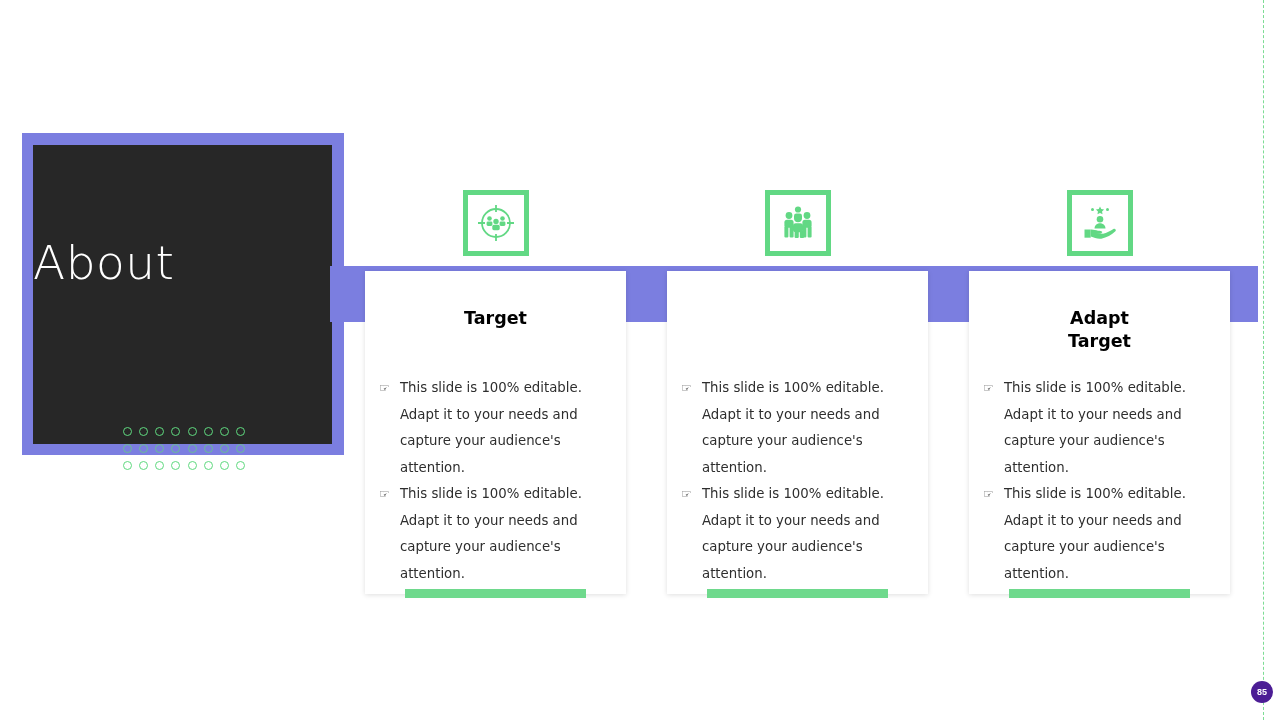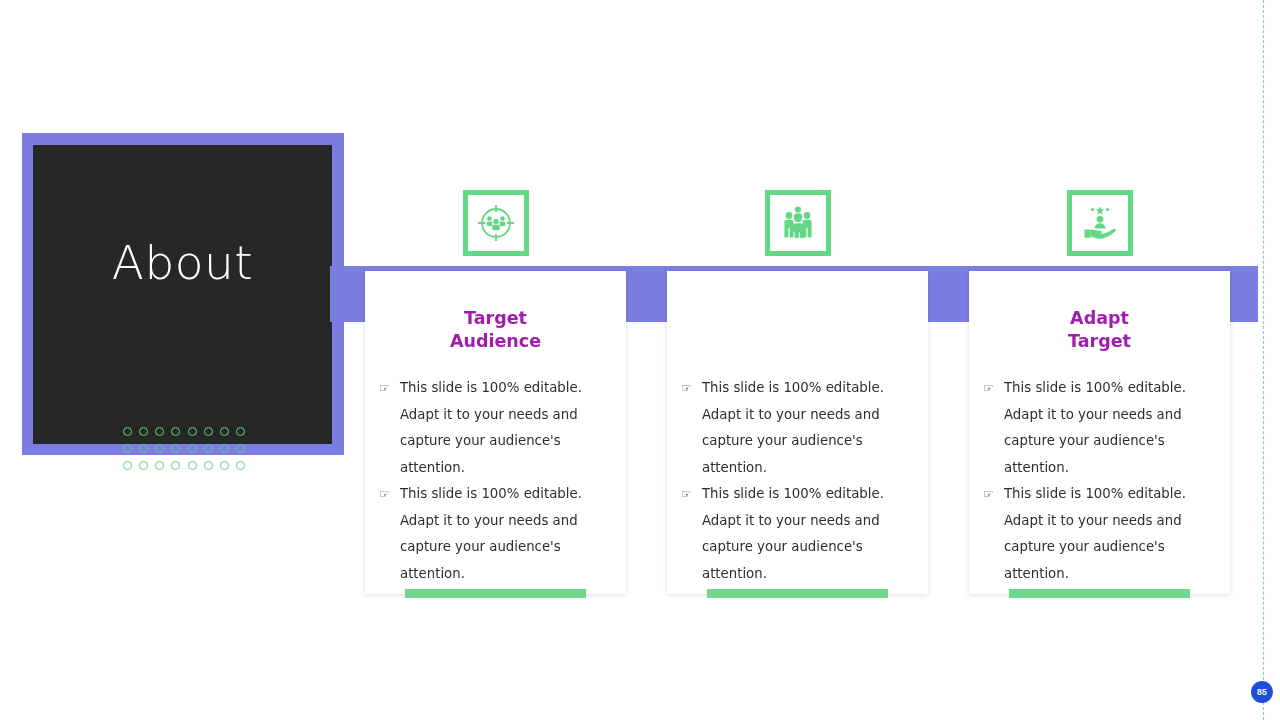--- a/index.html
+++ b/index.html
@@ -46,21 +46,20 @@
     top: 145px;
     width: 299px;
     height: 299px;
     background: #272727;
   }
   .hero-title {
     position: absolute;
     left: 33px;
     top: 232px;
     width: 299px;
-    text-align: center;
     color: #ffffff;
     font-size: 47px;
     font-weight: 300;
     line-height: 62px;
     letter-spacing: 0.5px;
     font-family: "DejaVu Sans", sans-serif;
   }
   .hero-title span { display: block; }
 
   
@@ -119,21 +118,21 @@
     height: 323px;
     background: #ffffff;
     box-shadow: 0 1px 5px rgba(0,0,0,0.13);
   }
   .card-title {
     position: absolute;
     left: 0;
     top: 36px;
     width: 100%;
     text-align: center;
-    color: #a21caf;
+    color: #000000;
     font-size: 17.5px;
     font-weight: bold;
     line-height: 23px;
     font-family: "DejaVu Sans", sans-serif;
   }
   .card-title span { display: block; }
 
   .bullets {
     position: absolute;
     left: 14px;
@@ -168,21 +167,21 @@
   }
 
   
   .badge {
     position: absolute;
     left: 1251px;
     top: 681px;
     width: 22px;
     height: 22px;
     border-radius: 50%;
-    background: #1d4ed8;
+    background: #4c1d95;
     color: #ffffff;
     font-size: 9px;
     font-weight: bold;
     display: flex;
     align-items: center;
     justify-content: center;
     font-family: "Liberation Sans", sans-serif;
   }
 </style>
 </head>
@@ -281,21 +280,20 @@
         <path d="M16.5 27.6c0-3.2 2.5-5.3 5.5-5.3s5.5 2.1 5.5 5.3z"></path>
         <path d="M6.5 28.5h6.2v8.2H6.5z" rx="1"></path>
         <path d="M12.8 28.6c2.6-.2 5 .9 7.2 1.1 1.6.15 4.3.15 4.3 1.35 0 1.1-1.6 1.25-3 1.2l-3.3-.15 7.1.6c3.6-.9 7.2-2.7 10.3-4.75 1.5-1 3.4 1 2 2.4-3.6 3.55-8.9 6.5-14.1 7.3-3.8.55-7-1-10.5-2.1z"></path>
       </g>
     </svg>
   </div>
 
   <div class="card" style="left:365px;">
     <div class="card-title">
       <span>Target</span>
-      <span>Audience</span>
     </div>
     <div class="bullets">
       <div class="bullet">
         <span class="marker">☞</span>
         <span>This slide is 100% editable.  Adapt it to your needs and capture your audience's attention.</span>
       </div>
       <div class="bullet">
         <span class="marker">☞</span>
         <span>This slide is 100% editable.  Adapt it to your needs and capture your audience's attention.</span>
       </div>

